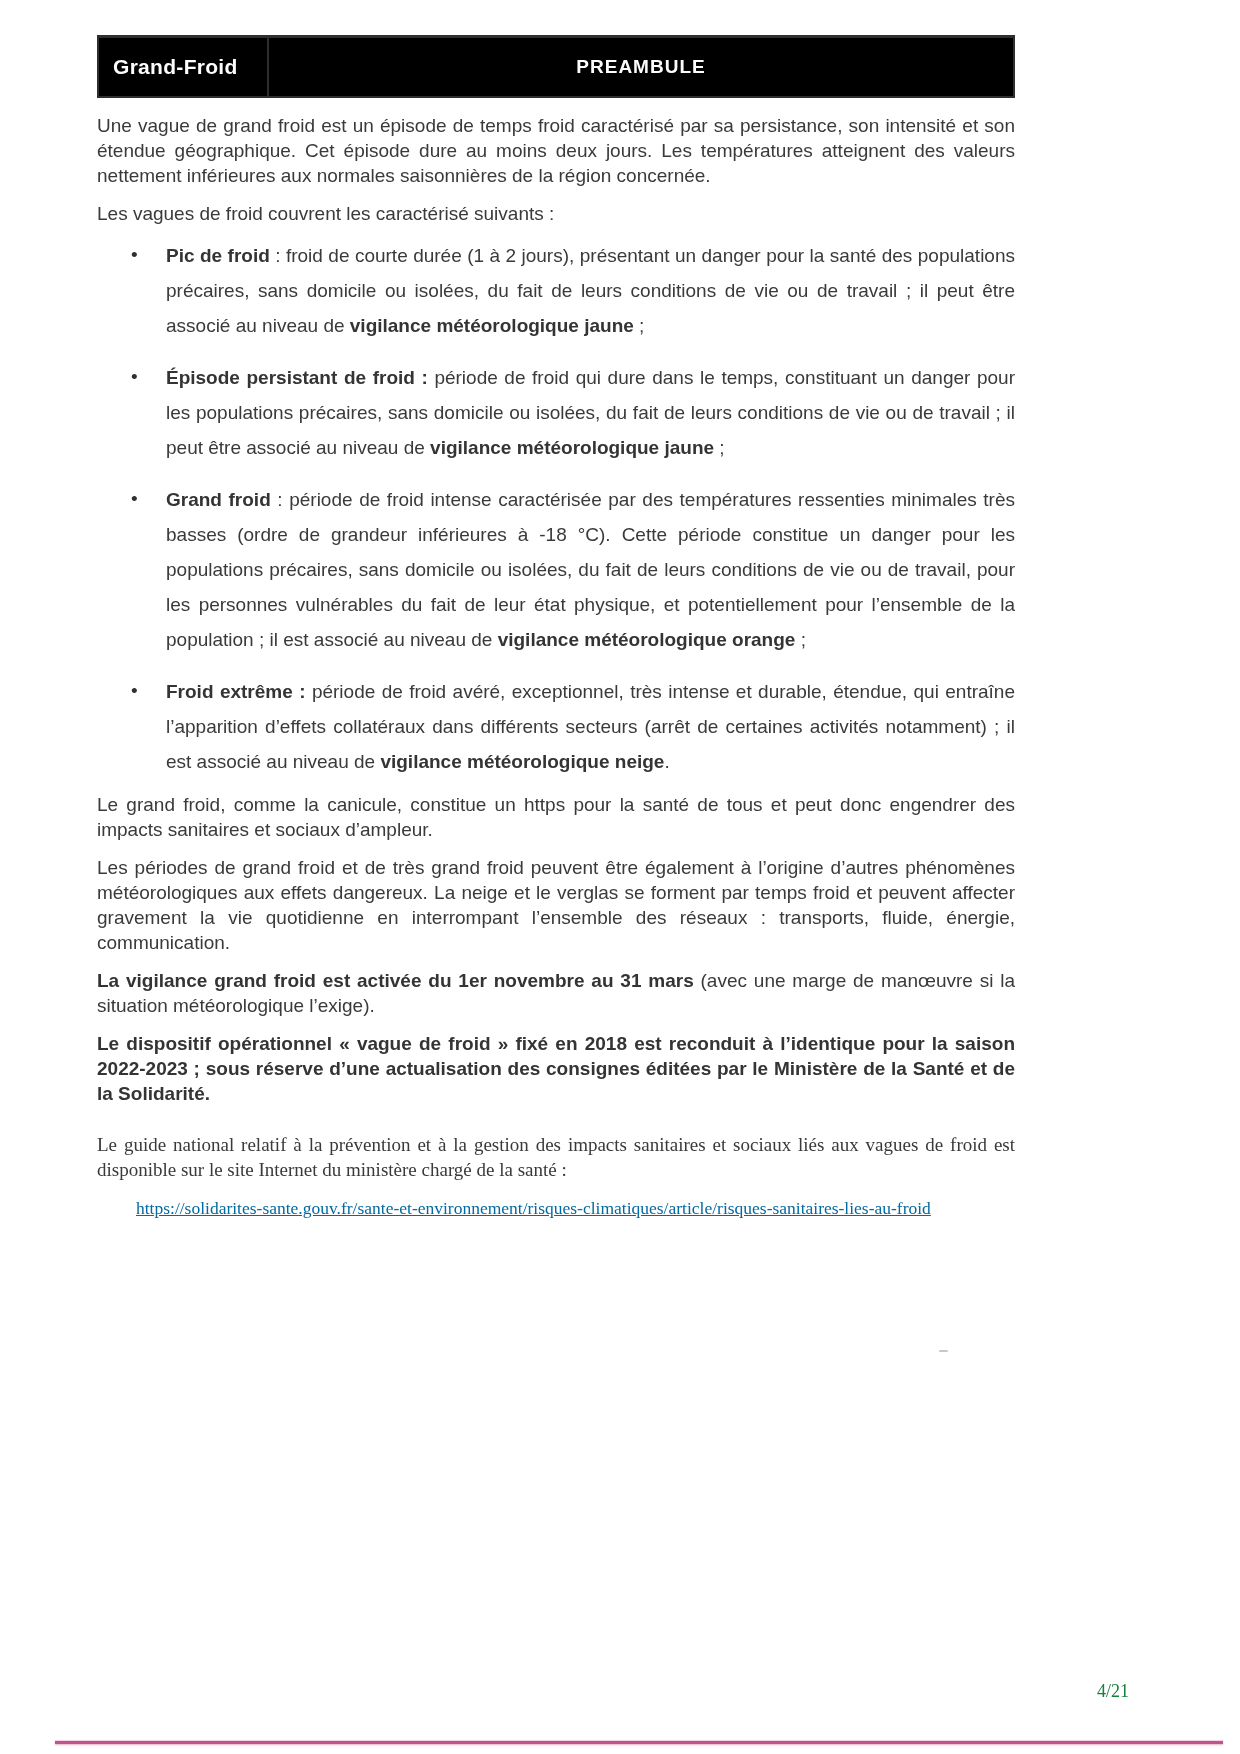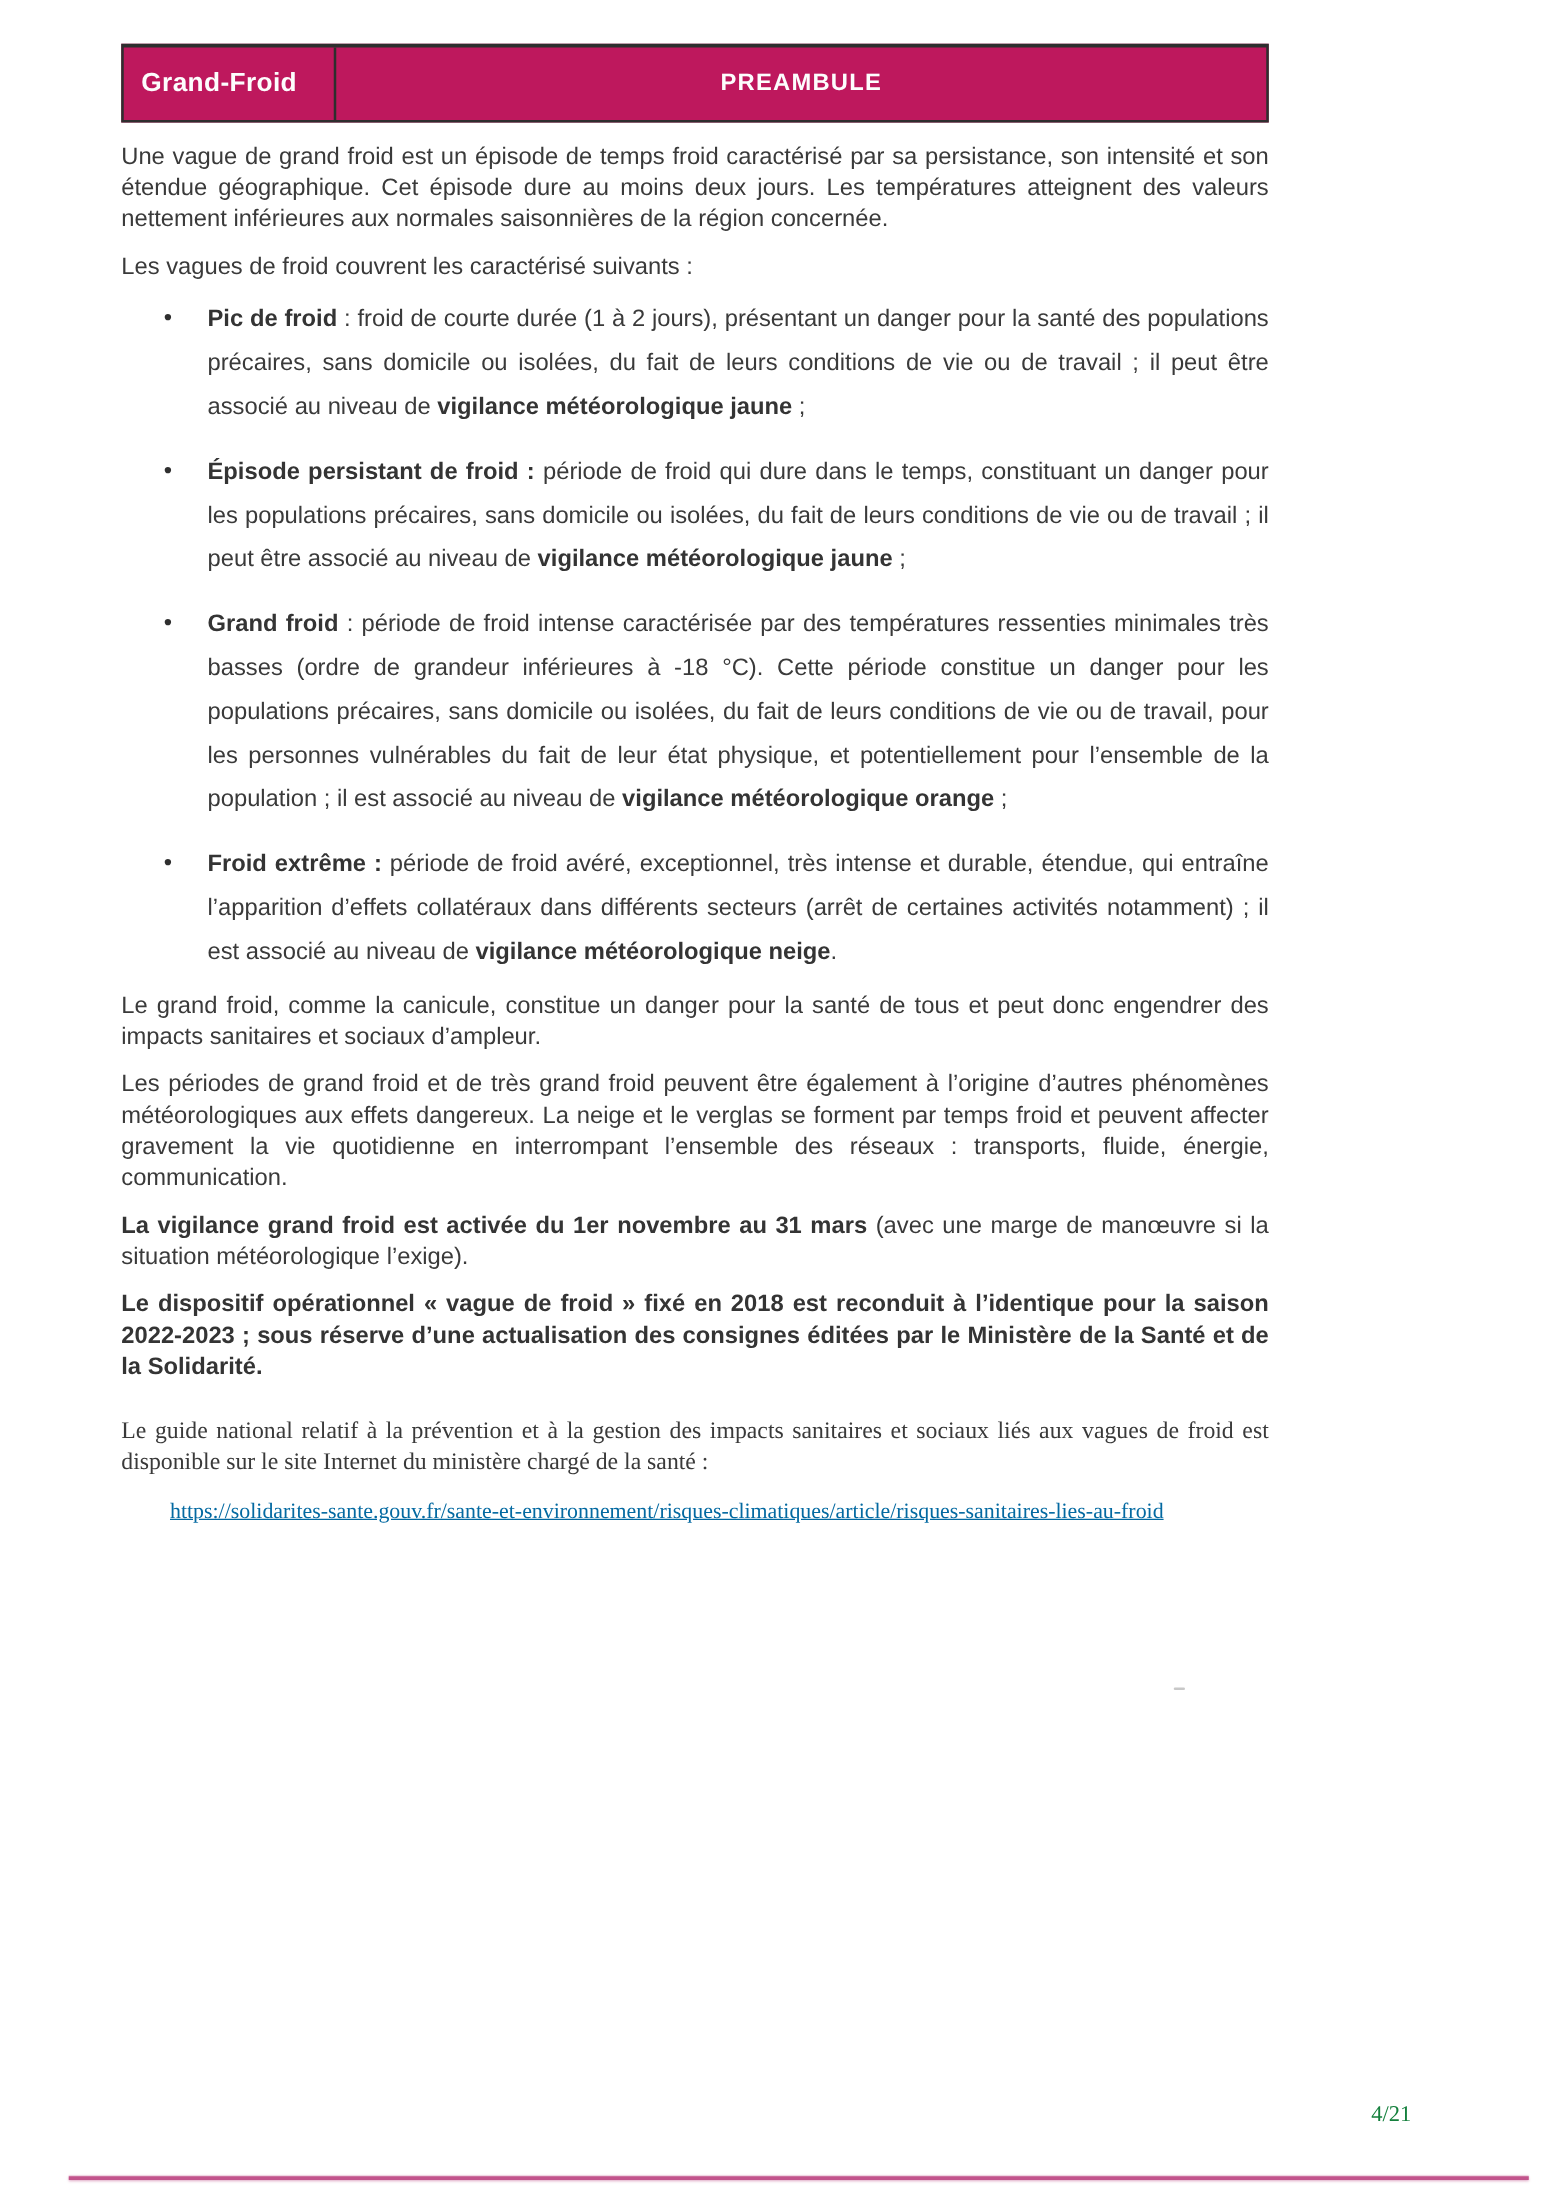--- a/index.html
+++ b/index.html
@@ -20,21 +20,21 @@
   }
 
   
   .doc-header {
     display: flex;
     height: 58px;
     border-top: 3px solid #2e2e2e;
     border-bottom: 2px solid #2e2e2e;
     border-left: 2px solid #2e2e2e;
     border-right: 2px solid #2e2e2e;
-    background: #be185d;
+    background: #000000;
   }
   .doc-header .cell-left {
     width: 170px;
     border-right: 2px solid #2e2e2e;
     display: flex; align-items: center;
     padding-left: 14px;
     box-sizing: border-box;
   }
   .doc-header .cell-right {
     flex: 1;
@@ -135,21 +135,21 @@
 
     <p class="para"><span>Les vagues de froid couvrent les caractérisé suivants :</span></p>
 
     <ul class="bullets">
       <li><strong>Pic de froid</strong><span> : froid de courte durée (1 à 2 jours), présentant un danger pour la santé des populations précaires, sans domicile ou isolées, du fait de leurs conditions de vie ou de travail ; il peut être associé au niveau de </span><strong>vigilance météorologique jaune</strong><span> ;</span></li>
       <li><strong>Épisode persistant de froid :</strong><span> période de froid qui dure dans le temps, constituant un danger pour les populations précaires, sans domicile ou isolées, du fait de leurs conditions de vie ou de travail ; il peut être associé au niveau de </span><strong>vigilance météorologique jaune</strong><span> ;</span></li>
       <li><strong>Grand froid</strong><span> : période de froid intense caractérisée par des températures ressenties minimales très basses (ordre de grandeur inférieures à -18 °C). Cette période constitue un danger pour les populations précaires, sans domicile ou isolées, du fait de leurs conditions de vie ou de travail, pour les personnes vulnérables du fait de leur état physique, et potentiellement pour l’ensemble de la population ; il est associé au niveau de </span><strong>vigilance météorologique orange</strong><span> ;</span></li>
       <li><strong>Froid extrême :</strong><span> période de froid avéré, exceptionnel, très intense et durable, étendue, qui entraîne l’apparition d’effets collatéraux dans différents secteurs (arrêt de certaines activités notamment) ; il est associé au niveau de </span><strong>vigilance météorologique neige</strong><span>.</span></li>
     </ul>
 
-    <p class="para"><span>Le grand froid, comme la canicule, constitue un danger pour la santé de tous et peut donc engendrer des impacts sanitaires et sociaux d’ampleur.</span></p>
+    <p class="para"><span>Le grand froid, comme la canicule, constitue un https pour la santé de tous et peut donc engendrer des impacts sanitaires et sociaux d’ampleur.</span></p>
 
     <p class="para"><span>Les périodes de grand froid et de très grand froid peuvent être également à l’origine d’autres phénomènes météorologiques aux effets dangereux. La neige et le verglas se forment par temps froid et peuvent affecter gravement la vie quotidienne en interrompant l’ensemble des réseaux : transports, fluide, énergie, communication.</span></p>
 
     <p class="para"><strong>La vigilance grand froid est activée du 1er novembre au 31 mars</strong><span> (avec une marge de manœuvre si la situation météorologique l’exige).</span></p>
 
     <p class="para"><strong>Le dispositif opérationnel « vague de froid » fixé en 2018 est reconduit à l’identique pour la saison 2022-2023 ; sous réserve d’une actualisation des consignes éditées par le Ministère de la Santé et de la Solidarité.</strong></p>
 
     <p class="para para-guide"><span>Le guide national relatif à la prévention et à la gestion des impacts sanitaires et sociaux liés aux vagues de froid est disponible sur le site Internet du ministère chargé de la santé :</span></p>
 
     <p class="link-para">

